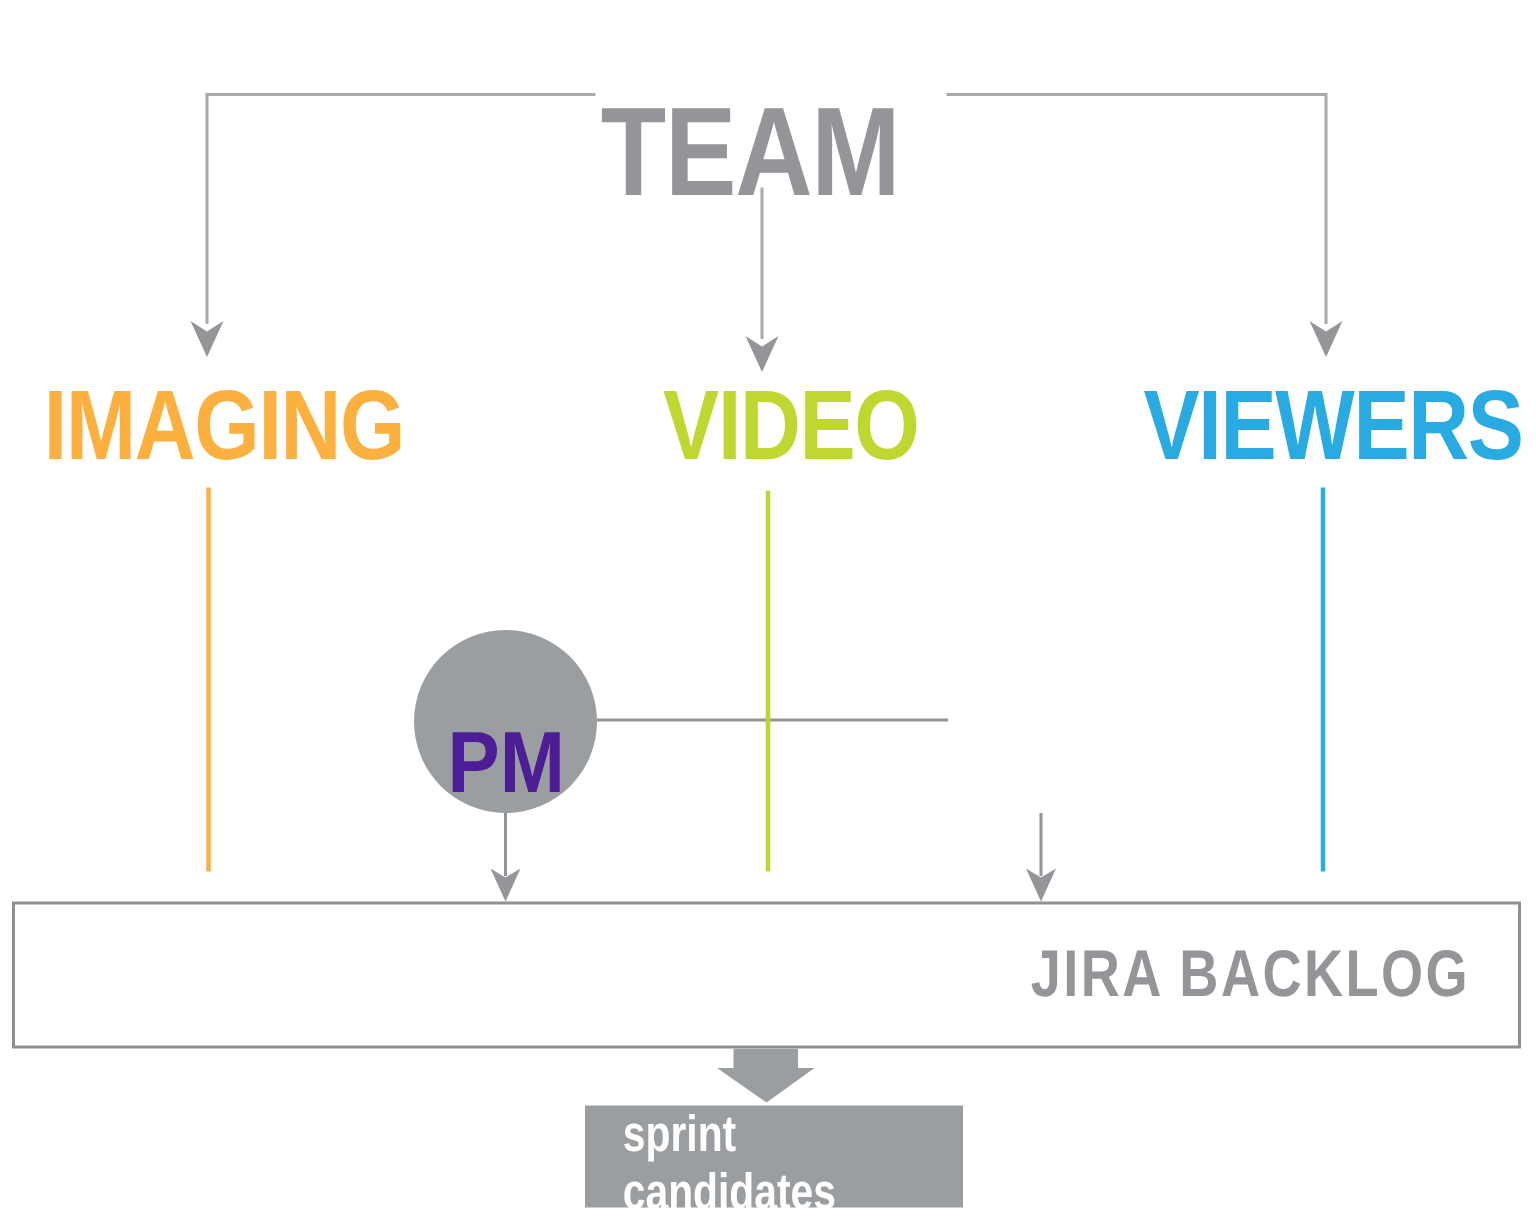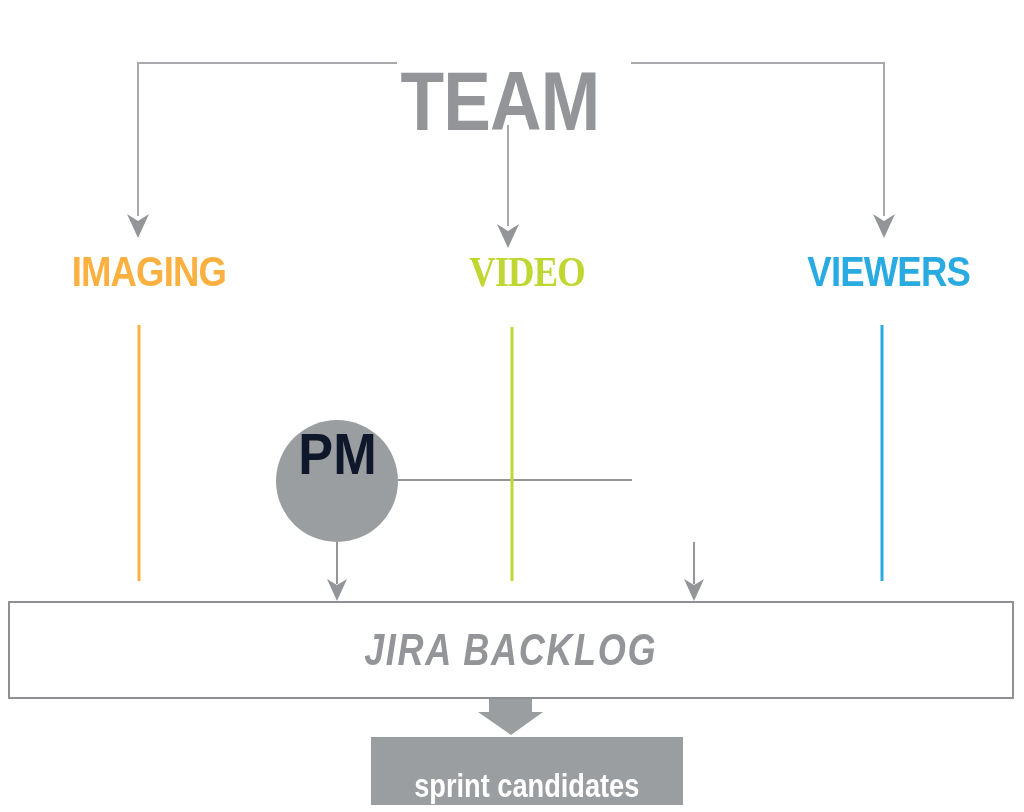--- a/index.html
+++ b/index.html
@@ -29,50 +29,50 @@
     transform-origin: 50% 50%;
   }
   .team-title {
     left: 350px; top: 23px; width: 300px;
     font-size: 84px; letter-spacing: -1px;
     color: #939598;
     margin-top: 36px;
   }
   .branch-label {
     top: 250px; width: 300px;
-    font-size: 43px; letter-spacing: -1px;
+    font-size: 66px; letter-spacing: -1px;
   }
   .branch-imaging { left: -1px;  color: #FBB040; }
-  .branch-video   { left: 377px; color: #BFD730; font-family: Liberation Serif, serif; }
+  .branch-video   { left: 377px; color: #BFD730; }
   .branch-viewers { left: 739px; color: #29ABE2; }
   .circle-node {
     position: absolute;
     width: 122px; height: 122px;
     border-radius: 50%;
     background: #9B9EA1;
-    display: flex; align-items: flex-start; justify-content: center;
-    color: #0f172a; font-size: 58px;
+    display: flex; align-items: flex-end; justify-content: center;
+    color: #4c1d95; font-size: 58px;
   }
   .circle-pm { left: 276px; top: 420px; }
   .circle-em { left: 633px; top: 420px; }
   .circle-node .cond { transform: scaleX(0.9); }
   .jira-box {
     position: absolute;
     left: 8px; top: 601px; width: 1002px; height: 94px;
     background: #ffffff;
     border: 2px solid #8E9093;
-    display: flex; align-items: center; justify-content: center;
-    color: #939598; font-size: 44px; letter-spacing: 2px; font-style: italic;
+    display: flex; align-items: center; justify-content: flex-end;
+    color: #939598; font-size: 44px; letter-spacing: 2px;
   }
   .jira-box .cond { transform: scaleX(0.82); }
   .sprint-box {
     position: absolute;
-    left: 371px; top: 737px; width: 312px; height: 68px;
+    left: 390px; top: 737px; width: 252px; height: 68px;
     background: #9B9EA1;
-    display: flex; align-items: flex-end; justify-content: center;
+    display: flex; align-items: flex-start; justify-content: center;
     color: #ffffff; font-size: 34px;
   }
   .sprint-box .cond { transform: scaleX(0.8); }
 </style>
 </head>
 <body>
 
 <div class="canvas">
 
   <svg class="connector-layer" viewBox="0 0 1024 812" aria-hidden="true">

